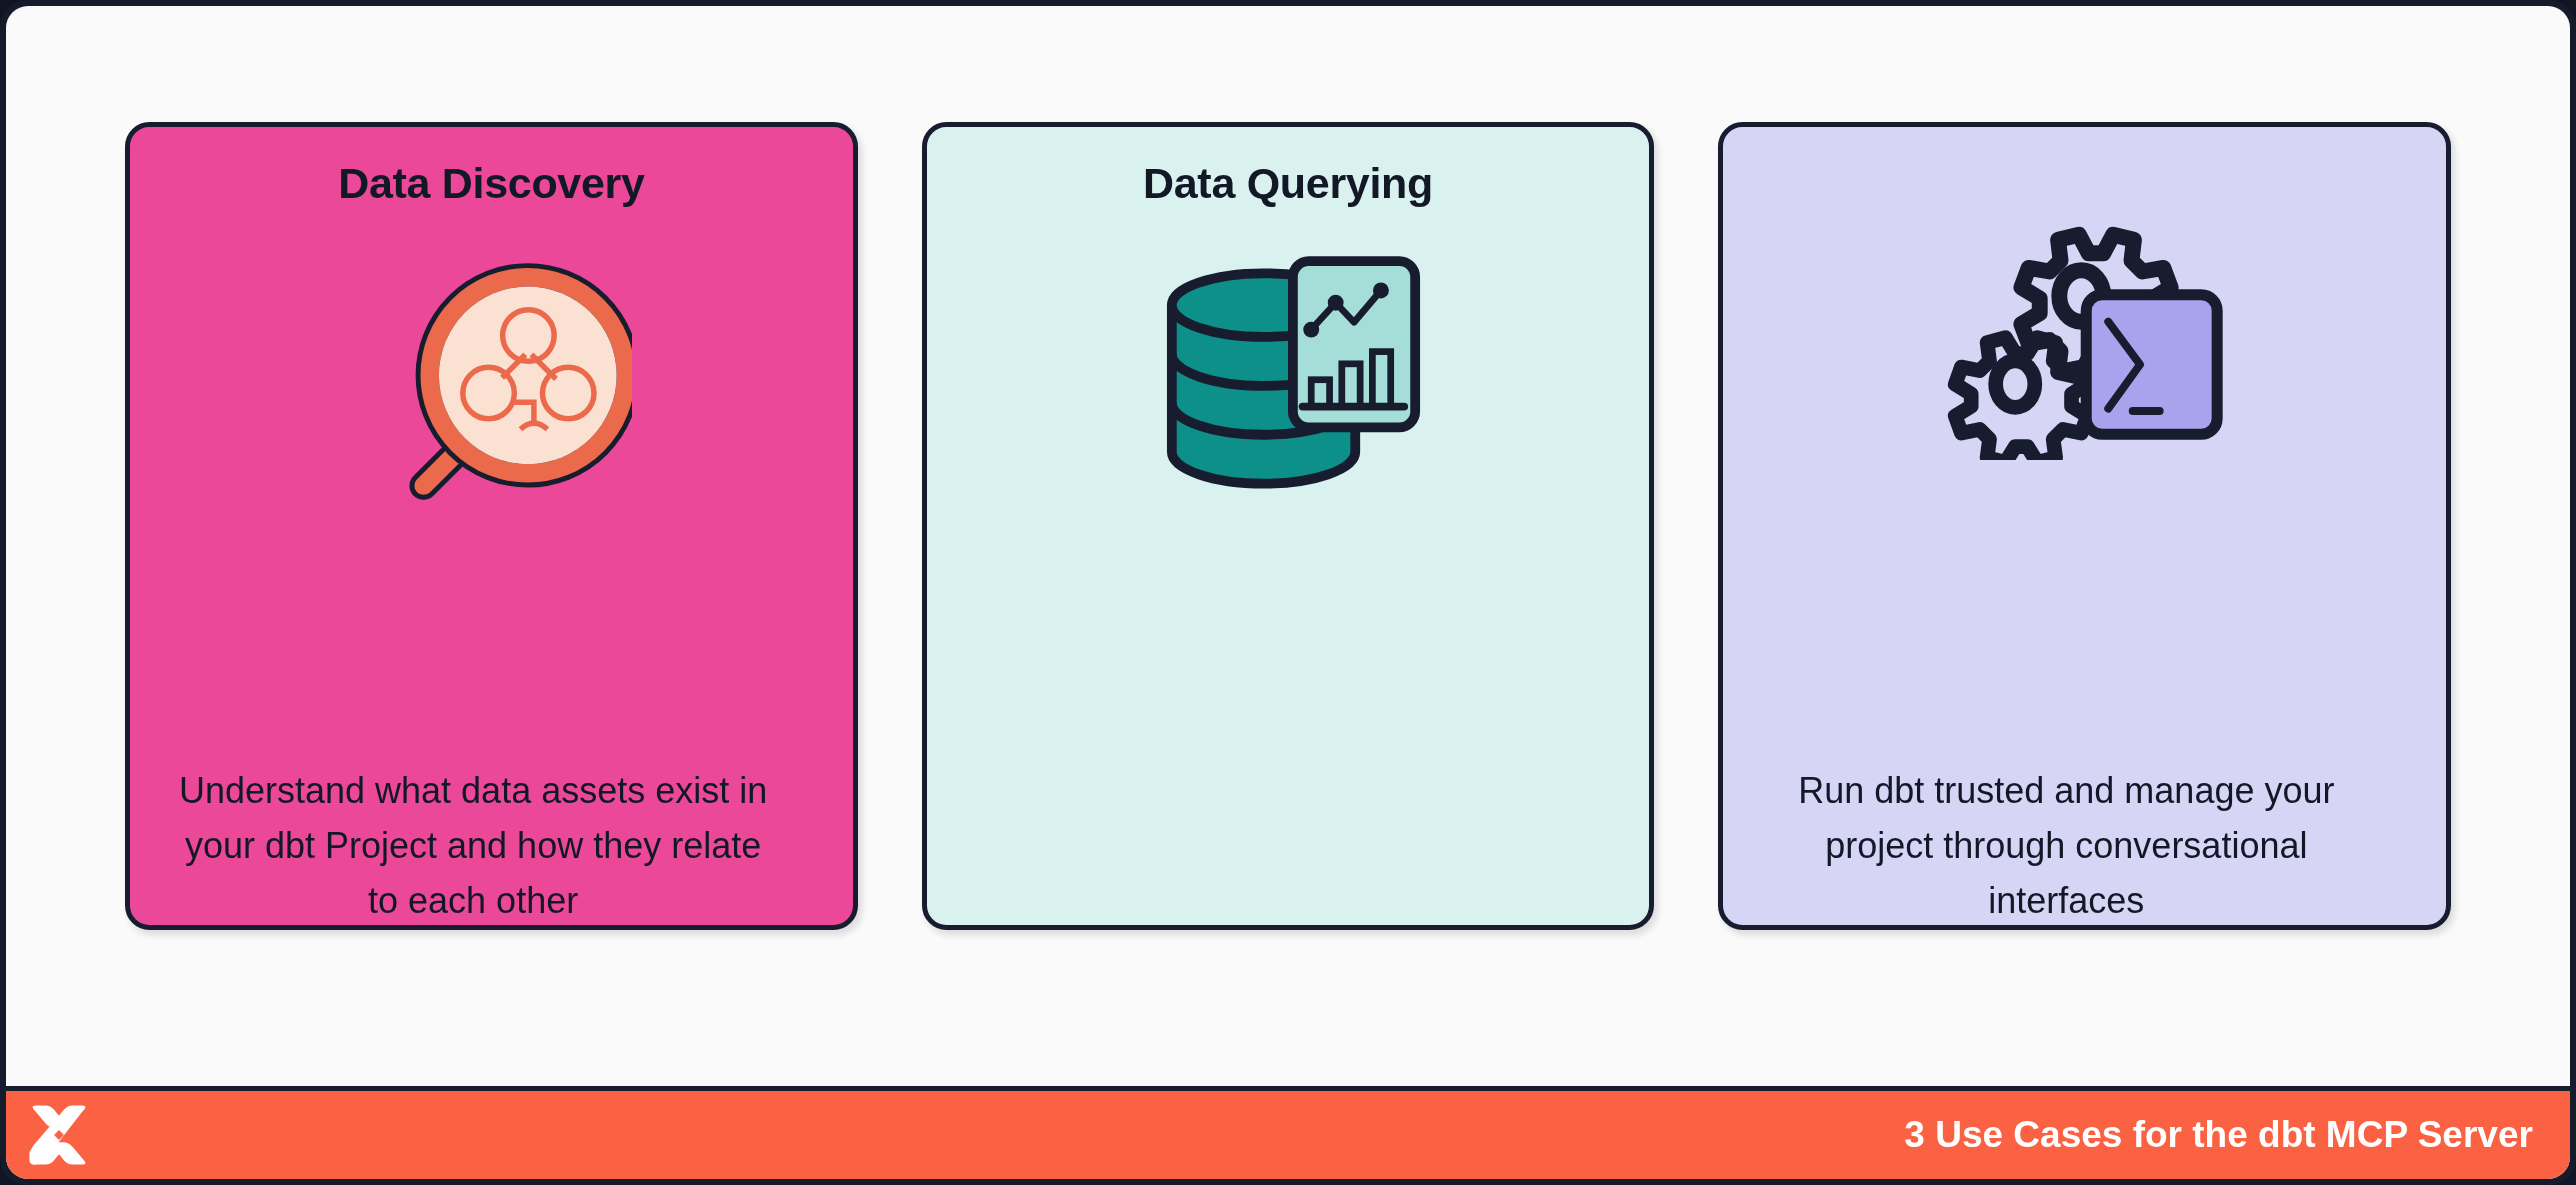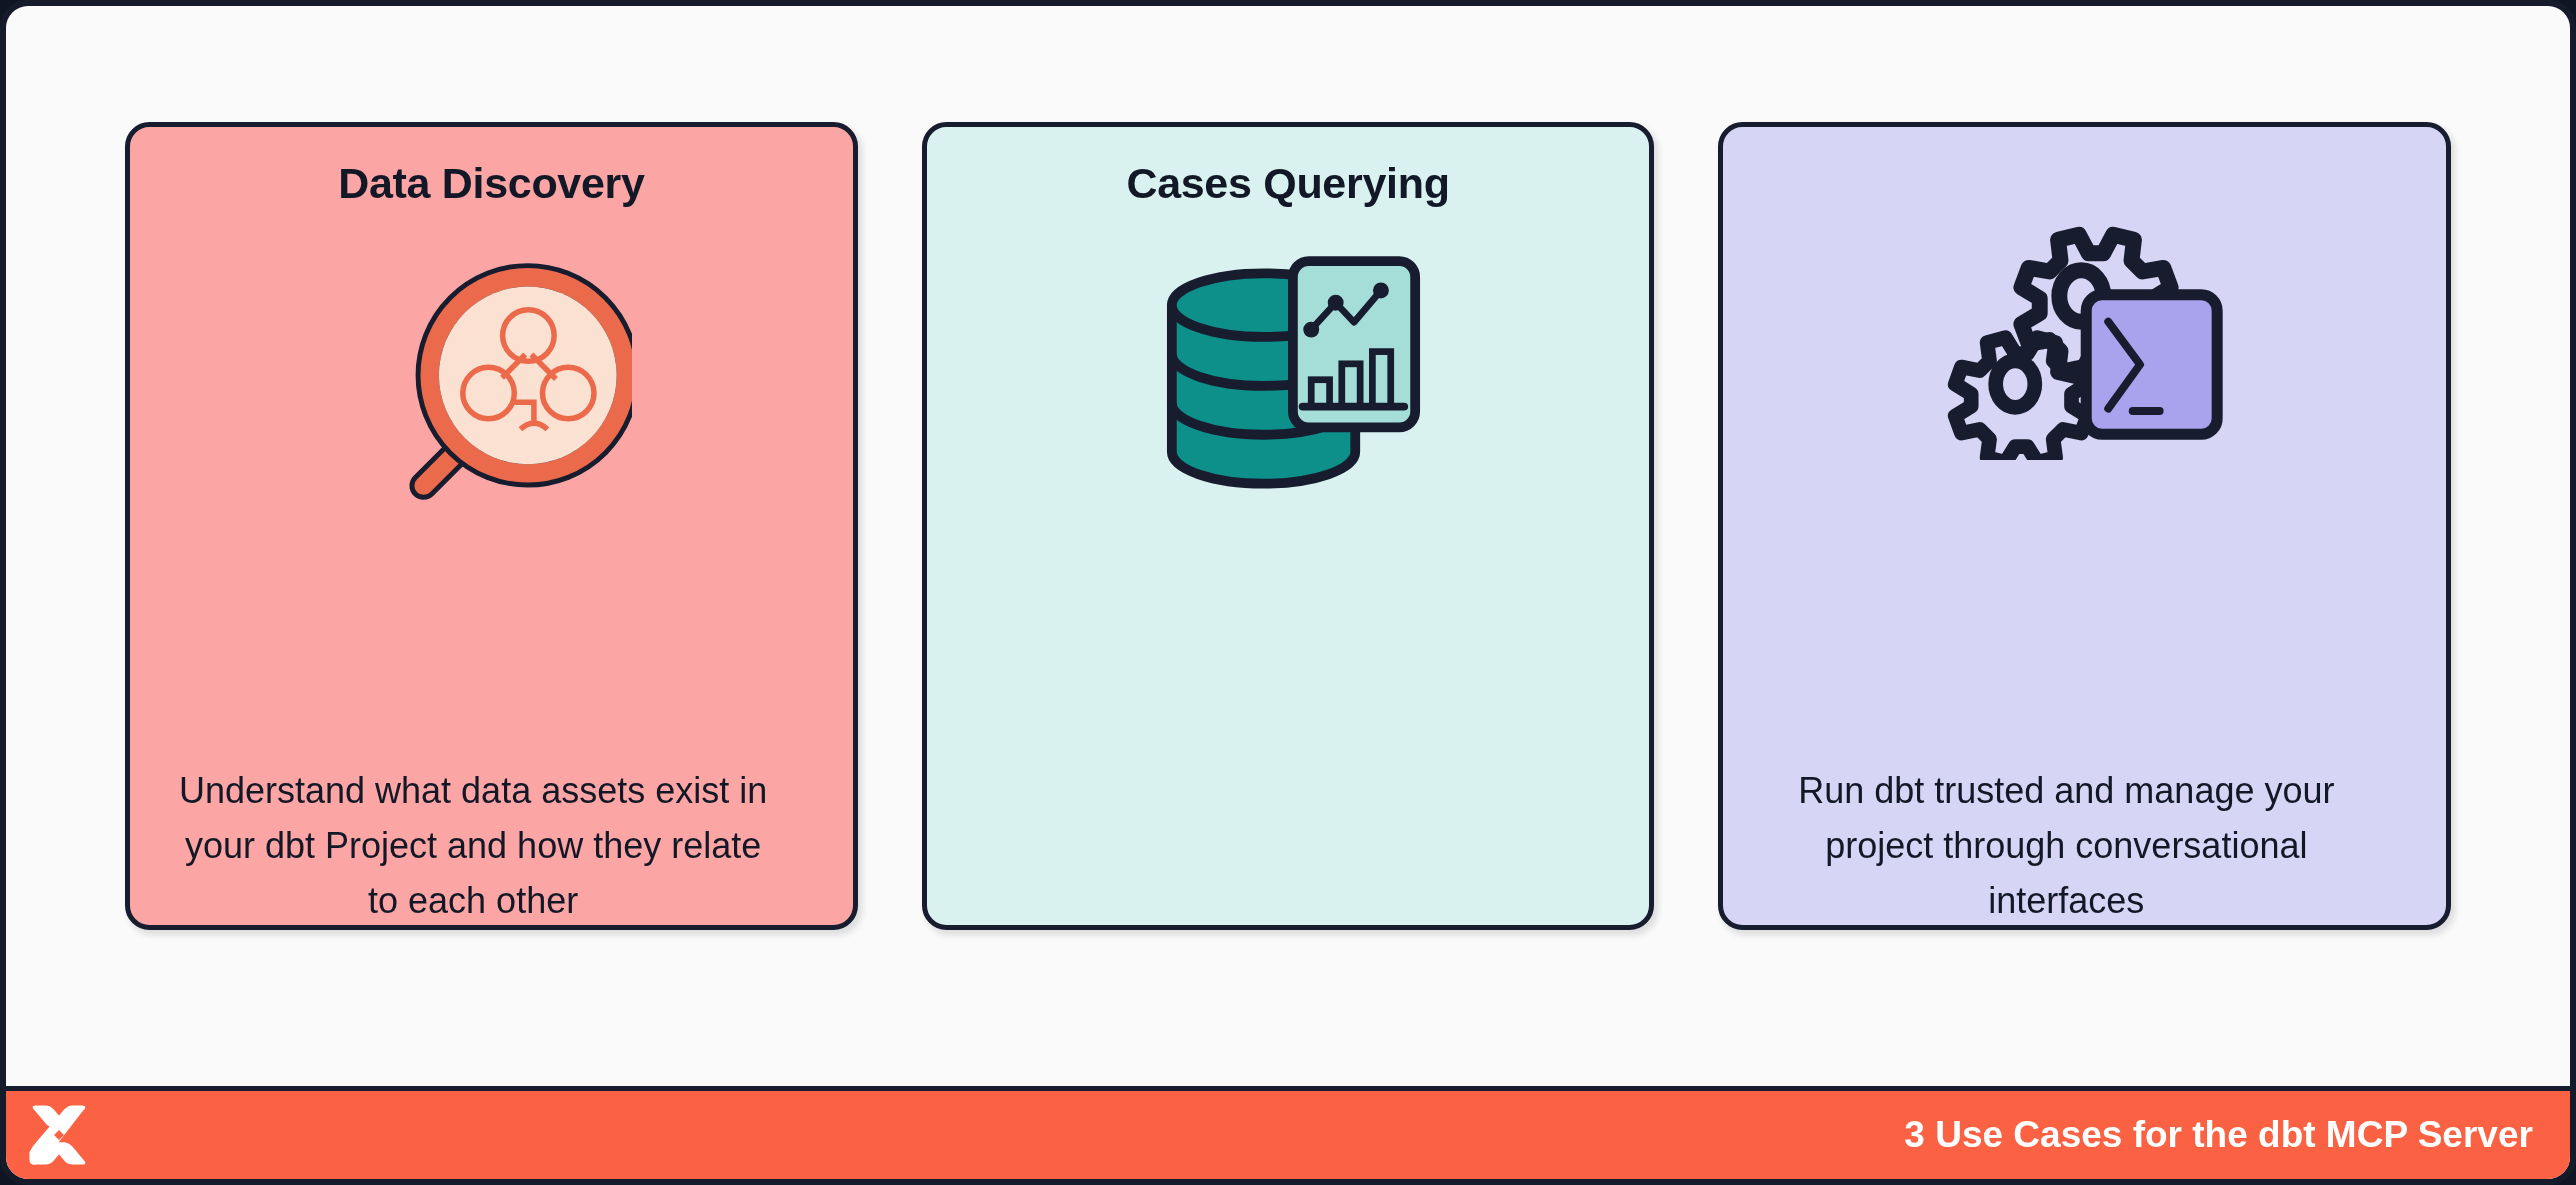--- a/index.html
+++ b/index.html
@@ -90,21 +90,21 @@
     line-height: 1.53;
     max-width: 612px;
     margin: 0;
     position: absolute;
     left: 37px;
     right: 37px;
     top: 636px;
   }
 
   
-  .card.peach   { background: #fca5a5; align-items: center; }
+  .card.peach   { background: #ec4899; align-items: center; }
   .card.mint    { background: #d9f2f0; }
   .card.lilac   { background: #d7d5f5; }
 
   
   .footer {
     flex: 0 0 auto;
     height: 93px;
     background: #fb6game;
     background: #fb6243;
     border-top: 5.5px solid #171d2e;
@@ -161,21 +161,21 @@
               <path d="M268 268 H 300 V 300"></path>
               <path d="M278 312 Q 300 292 322 312"></path>
             </g>
           </svg>
         </div>
 
         <div class="card-body">Understand what data assets exist in your dbt Project and how they relate to each other</div>
       </div>
 
       <div class="card mint">
-        <div class="card-title">Cases Querying</div>
+        <div class="card-title">Data Querying</div>
 
         <div class="card-icon">
           <svg width="282" height="269" viewBox="0 0 460 440">
 
             <g stroke="#171d2e" stroke-width="16" fill="#0d8f8a" stroke-linejoin="round">
               <path d="M40 100 V 340 a150 52 0 0 0 300 0 V 100 Z"></path>
               <ellipse cx="190" cy="100" rx="150" ry="52"></ellipse>
               <path d="M40 180 a150 52 0 0 0 300 0" fill="none"></path>
               <path d="M40 260 a150 52 0 0 0 300 0" fill="none"></path>
             </g>

